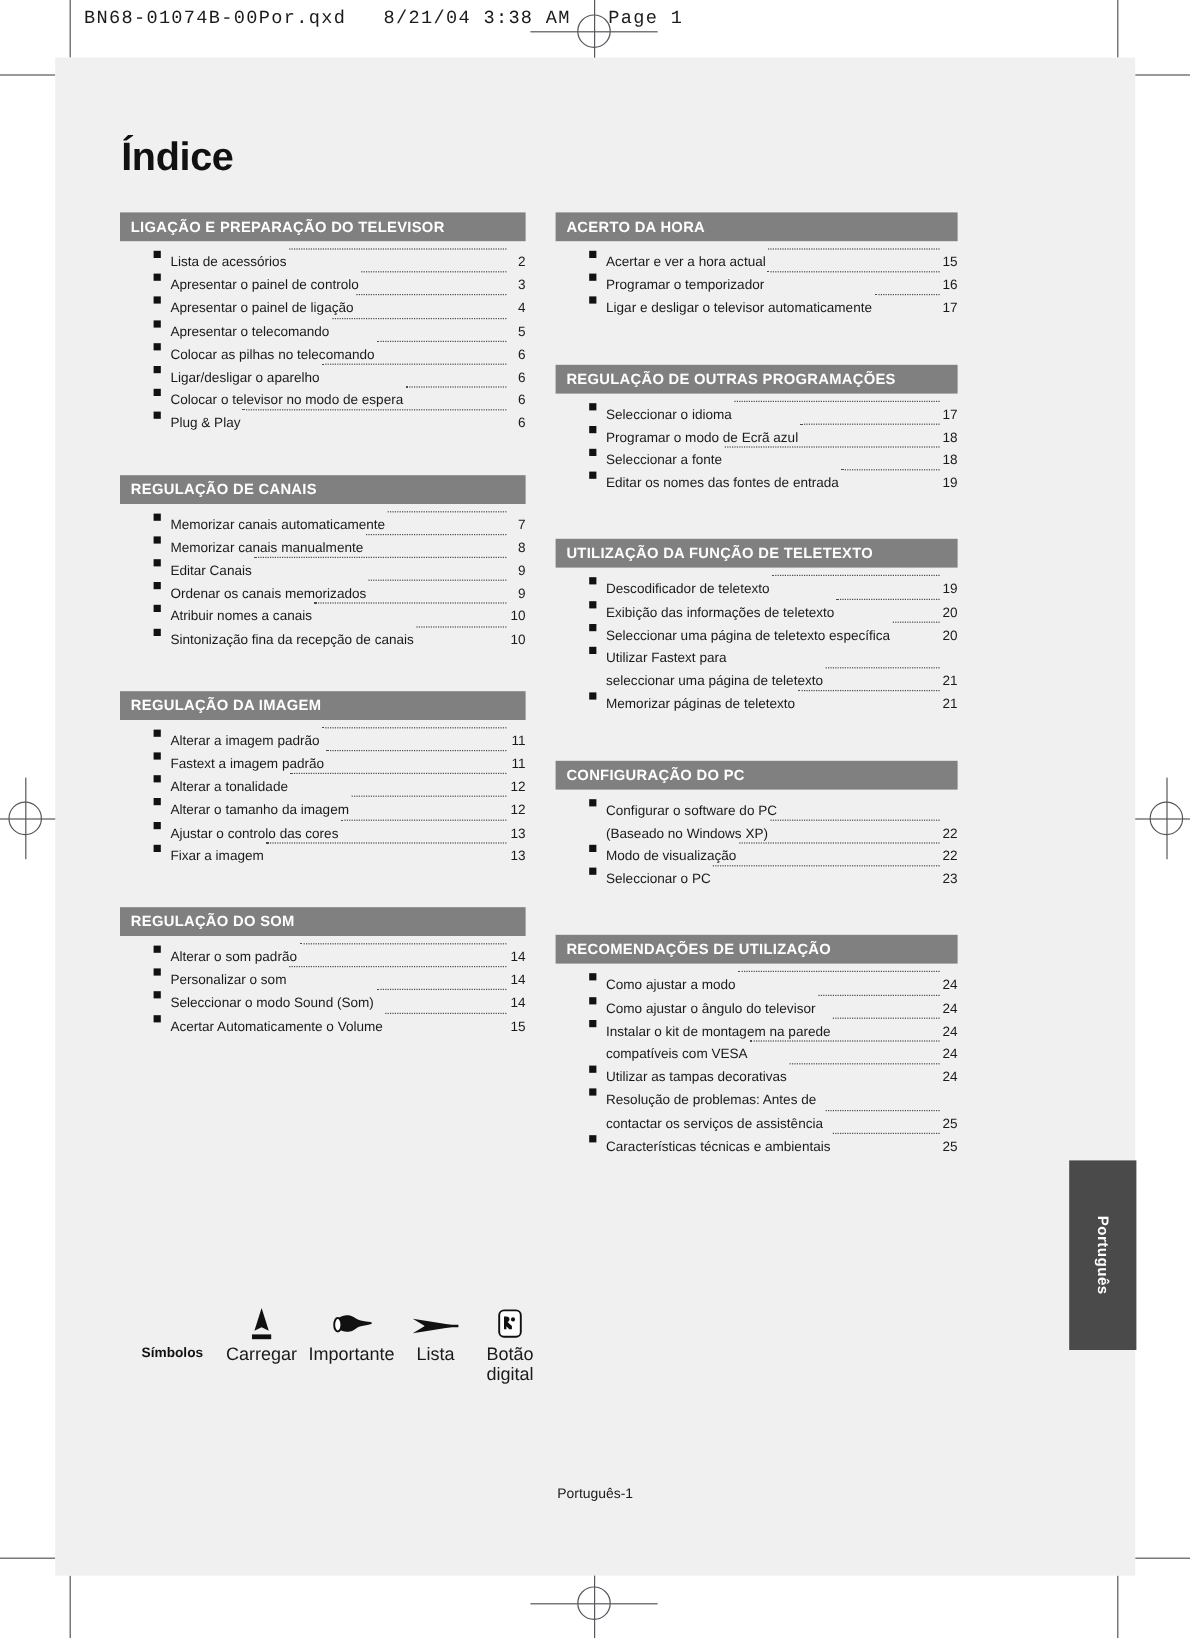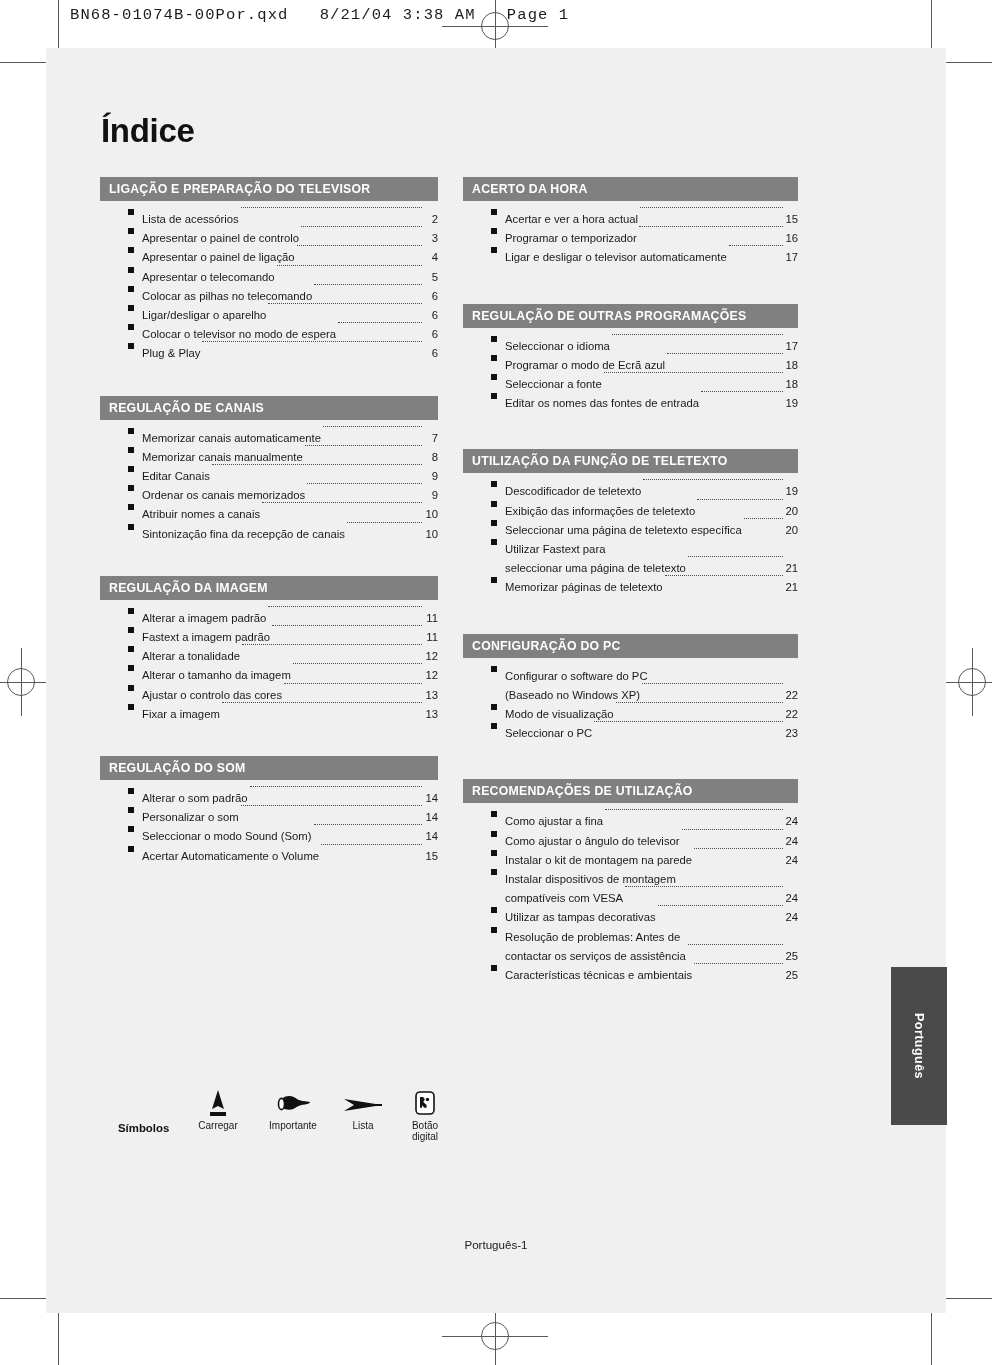--- a/index.html
+++ b/index.html
@@ -85,21 +85,21 @@
   .gap-a{height:20px;}
   .gap-b{height:16px;}
 
   
   .legend{
     position:absolute;left:106px;top:1086px;
     width:360px;height:92px;
   }
   .legend-item{
     position:absolute;text-align:center;
-    font-size:10px;color:#1a1a1a;
+    font-size:15px;color:#1a1a1a;
   }
   .legend-label{display:block;}
   .legend-icon{height:34px;display:flex;align-items:flex-end;justify-content:center;}
   .legend-title{
     position:absolute;left:12px;top:36px;
     font-size:11.4px;font-weight:bold;color:#111;
   }
 
   
   .side-tab{
@@ -442,39 +442,35 @@
           <span class="toc-page">23</span>
         </div>
       </div>
     </div>
     <div class="gap-a"></div>
     <div class="section">
       <div class="sec-head">RECOMENDAÇÕES DE UTILIZAÇÃO</div>
       <div class="sec-body">
         <div class="toc-row">
           <span class="bullet"></span>
-          <span class="toc-label">Como ajustar a fina</span>
+          <span class="toc-label">Como ajustar a modo</span>
           <span class="leader"></span>
           <span class="toc-page">24</span>
         </div>
         <div class="toc-row">
           <span class="bullet"></span>
           <span class="toc-label">Como ajustar o ângulo do televisor</span>
           <span class="leader"></span>
           <span class="toc-page">24</span>
         </div>
         <div class="toc-row">
           <span class="bullet"></span>
           <span class="toc-label">Instalar o kit de montagem na parede</span>
           <span class="leader"></span>
           <span class="toc-page">24</span>
-        </div>
-        <div class="toc-row">
-          <span class="bullet"></span>
-          <span class="toc-label">Instalar dispositivos de montagem</span>
         </div>
         <div class="toc-row cont">
           <span class="toc-label">compatíveis com VESA</span>
           <span class="leader"></span>
           <span class="toc-page">24</span>
         </div>
         <div class="toc-row">
           <span class="bullet"></span>
           <span class="toc-label">Utilizar as tampas decorativas</span>
           <span class="leader"></span>

